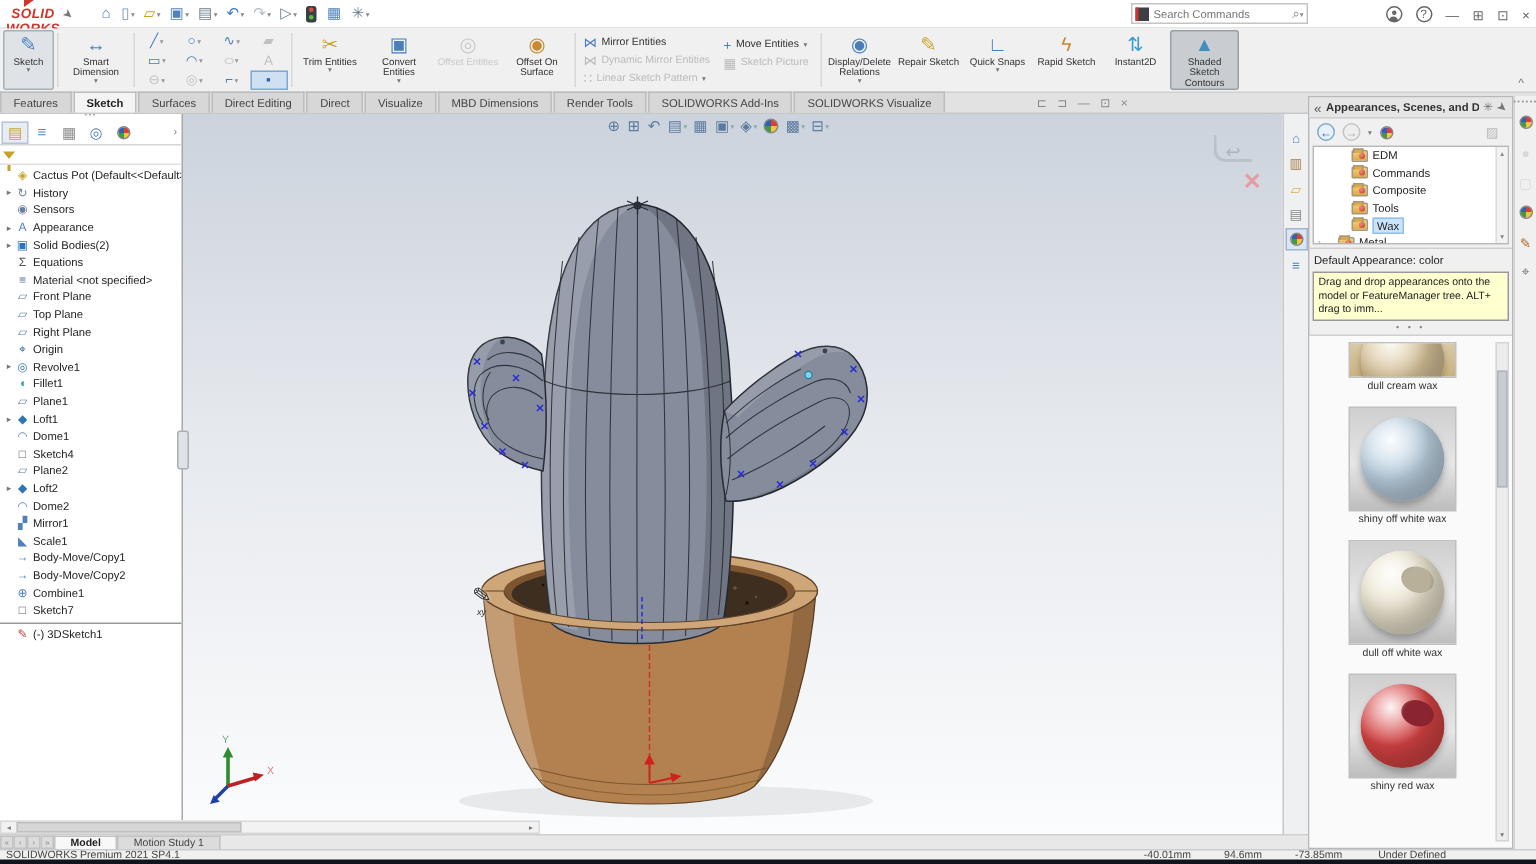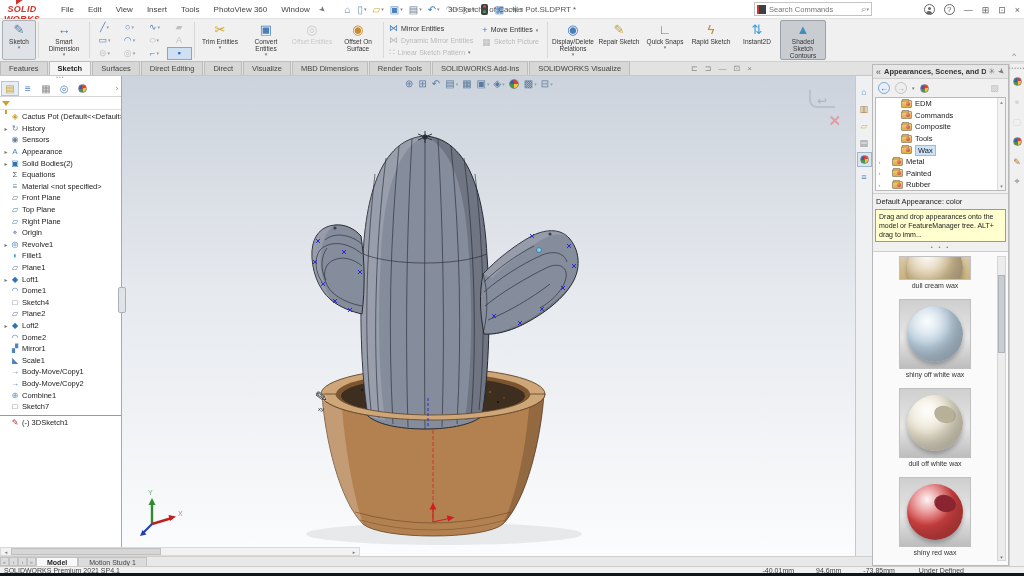--- a/index.html
+++ b/index.html
@@ -117,21 +117,21 @@
   .taskpane { position:absolute; left:872px; top:64px; width:137px; height:502px; background:#f0f0f0; border:1px solid #b8b8b8; display:flex; flex-direction:column; }
   .tp-header { height:14px; background:#e6e6e6; border-bottom:1px solid #cfcfcf; display:flex; align-items:center; padding:0 3px; gap:3px; }
   .tp-collapse { color:#555; font-size:9px; }
   .tp-title { font-size:7.5px; font-weight:bold; color:#333; white-space:nowrap; overflow:hidden; flex:1; }
   .tp-gear { color:#777; font-size:8px; }
   .tp-toolbar { height:18px; display:flex; align-items:center; gap:5px; padding:0 5px; }
   .nav-circle { width:12px; height:12px; border-radius:50%; border:1px solid #7fa8d0; background:#e8f1fa; color:#2a62b8; font-size:8px; display:flex; align-items:center; justify-content:center; }
   .nav-circle.dim { border-color:#c4c4c4; background:#eee; color:#aaa; }
   .tp-caret { font-size:5px; color:#777; }
   .decal-ico { font-size:9px; color:#bbb; margin-left:auto; margin-right:4px; }
-  .tp-tree { background:#fff; border:1px solid #b8b8b8; margin:0 2px; height:94px; position:relative; overflow:hidden; }
+  .tp-tree { background:#fff; border:1px solid #b8b8b8; margin:0 2px; height:66px; position:relative; overflow:hidden; }
   .tpt-row { display:flex; align-items:center; height:11.6px; font-size:7.5px; color:#222; white-space:nowrap; }
   .tpt-row.selected .tpt-label { background:#cbe3f9; border:1px solid #92bfe8; padding:0 2px; }
   .tpt-arrow { width:7px; text-align:center; color:#888; font-size:6px; flex:none; }
   .folder { width:11px; height:8px; background:linear-gradient(#f3cf7c,#dcab45); border:1px solid #a5977e; border-radius:1px; position:relative; margin-right:3px; flex:none; }
   .folder::before { content:""; position:absolute; left:0; top:-2px; width:5px; height:2px; background:#dcab45; border:1px solid #a5977e; border-bottom:none; }
   .folder::after { content:""; position:absolute; right:1px; bottom:1px; width:4px; height:4px; border-radius:50%; background:radial-gradient(circle at 35% 30%, #f08a80, #c0392b); }
   .tpt-scroll { position:absolute; right:0; top:0; bottom:0; width:8px; background:#f2f2f2; border-left:1px solid #ddd; display:flex; flex-direction:column; justify-content:space-between; align-items:center; font-size:5px; color:#888; padding:1px 0; }
   .tp-default { font-size:7.5px; color:#222; padding:3px 3px 2px; border-top:1px solid #cfcfcf; margin-top:2px; }
   .tp-tip { margin:1px 2px; background:#ffffcf; border:1px solid #999; font-size:7px; color:#222; padding:2px 3px; line-height:9px; }
   .tp-split { height:9px; display:flex; align-items:center; justify-content:center; color:#888; font-size:6px; letter-spacing:2px; border-bottom:1px solid #cfcfcf; }
@@ -163,30 +163,20 @@
 </style>
 </head>
 <body>
 
 <div class="titlebar">
   <div class="logo">
     <span class="logo-tri"></span>
     <span class="logo-solid">SOLID</span>
       <span class="logo-works">WORKS</span>
   </div>
-  <div class="menus">
-
-  <span class="menu-item">File</span>
-      <span class="menu-item">Edit</span>
-      <span class="menu-item">View</span>
-      <span class="menu-item">Insert</span>
-      <span class="menu-item">Tools</span>
-      <span class="menu-item">PhotoView 360</span>
-      <span class="menu-item">Window</span>
-    </div>
   <span class="pin-glyph">➤</span>
   <div class="quickbar">
 
       <span class="qtool">
         <span class="qglyph" style="color: rgb(79, 129, 189);">⌂</span>
         <span class="qcaret"></span>
       </span>
 
       <span class="qtool">
         <span class="qglyph" style="color: rgb(107, 147, 196);">▯</span>
@@ -231,21 +221,20 @@
       <span class="qtool">
         <span class="qglyph" style="color: rgb(79, 129, 189);">▦</span>
         <span class="qcaret"></span>
       </span>
 
       <span class="qtool">
         <span class="qglyph" style="color: rgb(107, 123, 140);">✳</span>
         <span class="qcaret">▾</span>
       </span>
     </div>
-  <div class="doc-title">3DSketch1 of Cactus Pot.SLDPRT *</div>
   <div class="searchbox">
     <span class="sw-mini"></span>
     <input placeholder="Search Commands" style="">
     <span class="search-mag">⌕</span>
     <span class="search-caret">▾</span>
   </div>
   <div class="tb-right">
     <span class="avatar"></span>
     <span class="winico" style="border:1px solid #666;border-radius:50%;width:11px;height:11px;display:flex;align-items:center;justify-content:center;font-size:8px;">?</span>
     <span style="display:flex;gap:9px;">

